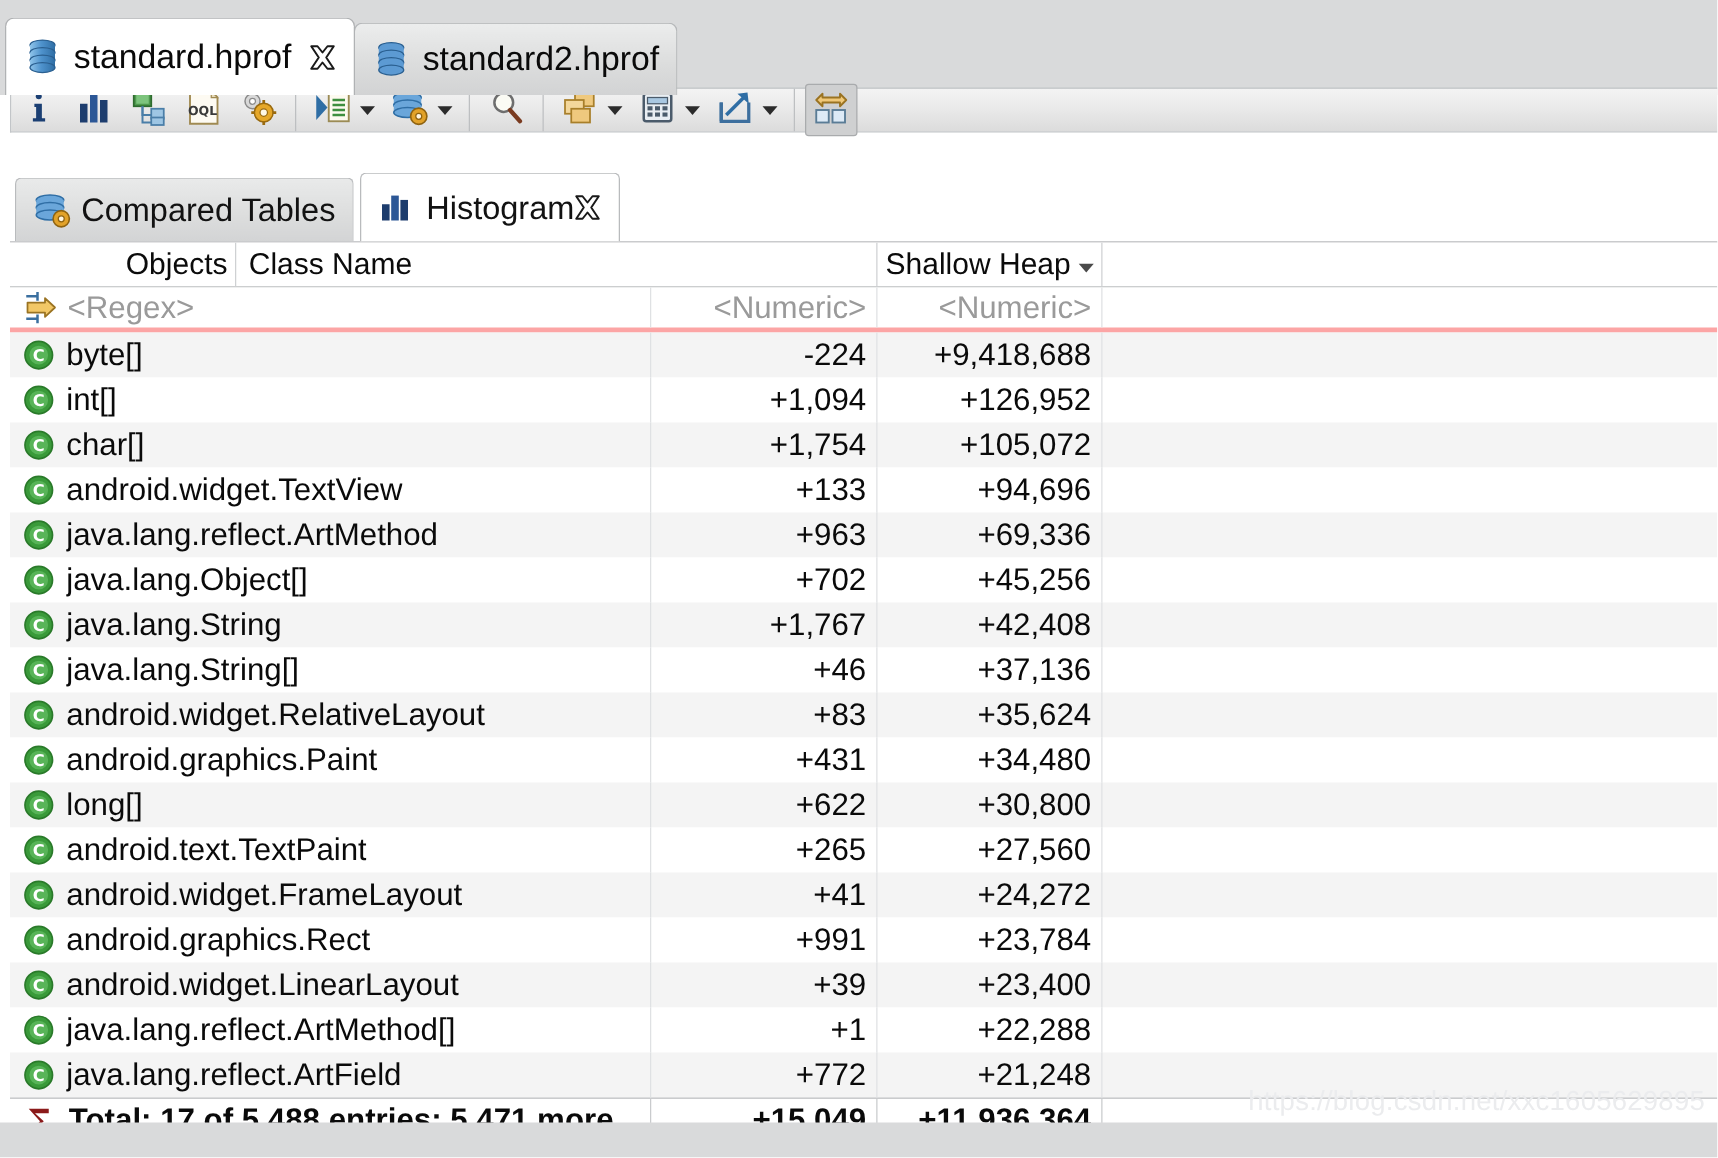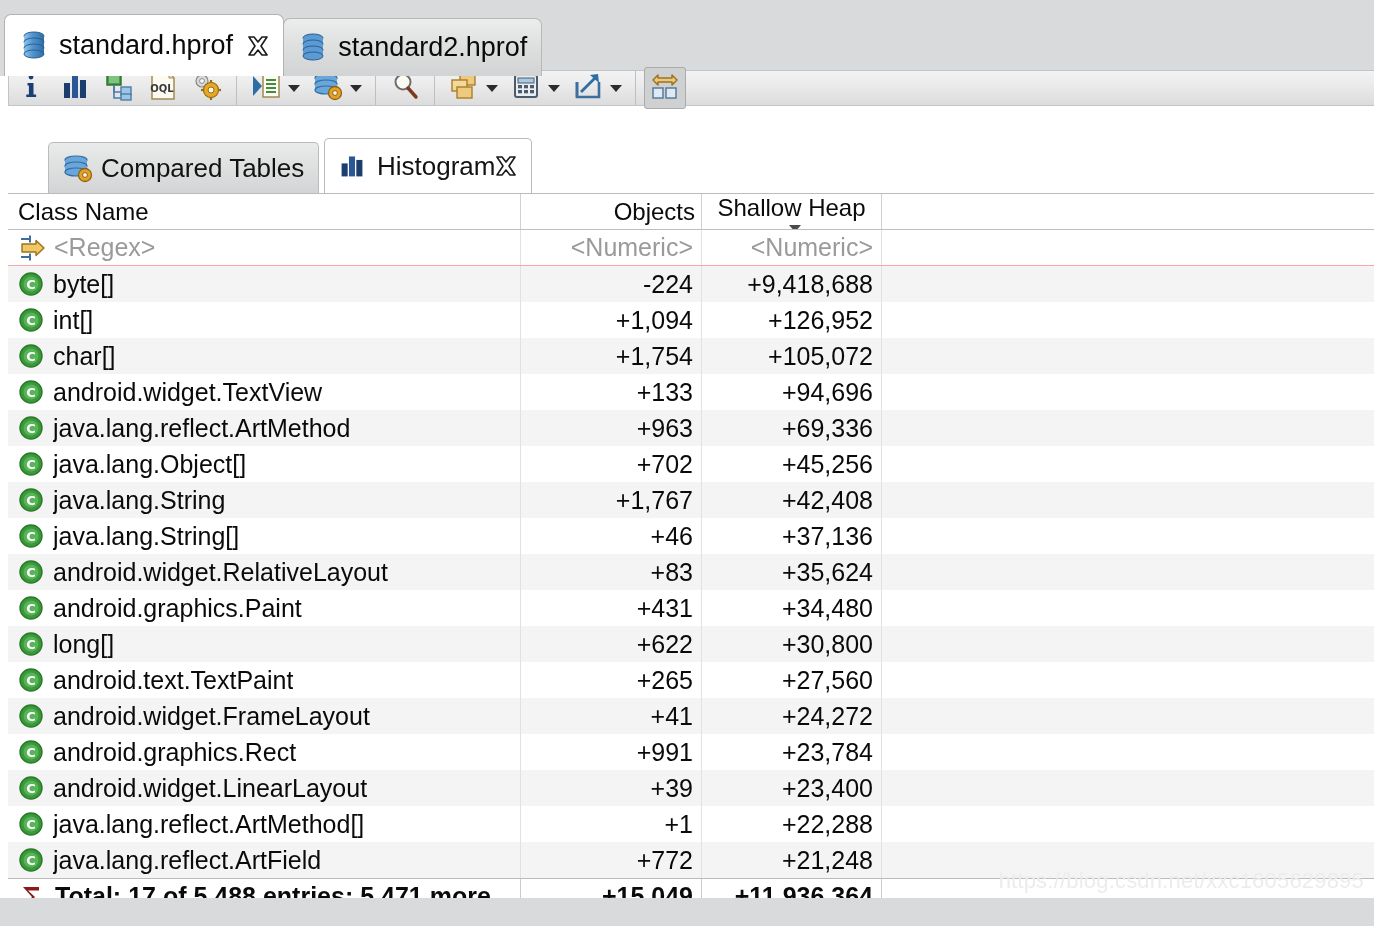--- a/index.html
+++ b/index.html
@@ -106,21 +106,20 @@
   .vtab {
     position: absolute; bottom: 0; height: 51px;
     display: flex; align-items: center;
     padding: 0 14px;
     box-sizing: border-box;
     font-size: 26px; color: #121212;
     border: 1px solid #b9bbbd;
     border-bottom: none;
     border-top-left-radius: 5px;
     border-top-right-radius: 5px;
-    margin-left: 36px;
   }
   .vtab.inactive {
     left: 4px;
     background: linear-gradient(to bottom, #e9eaea 0%, #dcdddd 60%, #d3d4d5 100%);
   }
   .vtab.active {
     left: 280px;
     background: #ffffff;
     height: 55px;
     z-index: 2;
@@ -146,39 +145,39 @@
     font-size: 24px; color: #0b0b0b;
     display: flex; align-items: center;
     box-sizing: border-box;
     border-right: 1px solid #cfd1d3;
     padding: 0 6px;
     height: 100%;
     overflow: hidden;
   }
   .th.c0 { width: 513px; justify-content: flex-start; padding-left: 10px; }
   .th.c1 { width: 181px; justify-content: flex-end; }
-  .th.c2 { width: 180px; justify-content: center; flex-direction: column; }
+  .th.c2 { width: 180px; justify-content: center; }
   .th.c3 { width: 492px; border-right: none; }
   .sortcaret {
     display:inline-block; margin-left: 6px;
     width: 0; height: 0;
     border-left: 6px solid transparent;
     border-right: 6px solid transparent;
     border-top: 7px solid #4a4a4a;
     position: relative; top: 3px;
   }
 
   .trow {
     display: flex;
     height: 36px;
     box-sizing: border-box;
   }
   .trow.odd { background: #f4f4f4; }
   .trow.even { background: #ffffff; }
-  .trow.filter { background: #ffffff; border-bottom: 1px solid #fca5a5; }
+  .trow.filter { background: #ffffff; border-bottom: 4px solid #fca5a5; }
   .trow.total { background: #ffffff; border-top: 1px solid #b9bbbd; }
 
   .td {
     box-sizing: border-box;
     border-right: 1px solid #dfe1e3;
     display: flex; align-items: center;
     font-size: 25px; color: #0a0a0a;
     overflow: hidden;
     height: 100%;
   }
@@ -468,25 +467,25 @@
         <path d="M2,2 L7,2 L11,7 L15,2 L20,2 L14,11 L20,20 L15,20 L11,15 L7,20 L2,20 L8,11 Z" fill="#ffffff" stroke="#1a1a1a" stroke-width="1.6" stroke-linejoin="round"></path>
       </svg>
     </span>
   </div>
 
 </div>
 
 <div id="table">
 
   <div class="thead">
+    <div class="th c1">
+      <span>Objects</span>
+    </div>
     <div class="th c0">
       <span>Class Name</span>
-    </div>
-    <div class="th c1">
-      <span>Objects</span>
     </div>
     <div class="th c2">
       <span>Shallow Heap</span>
       <span class="sortcaret"></span>
     </div>
     <div class="th c3"></div>
   </div>
 
   <div class="bodywrap">
 

